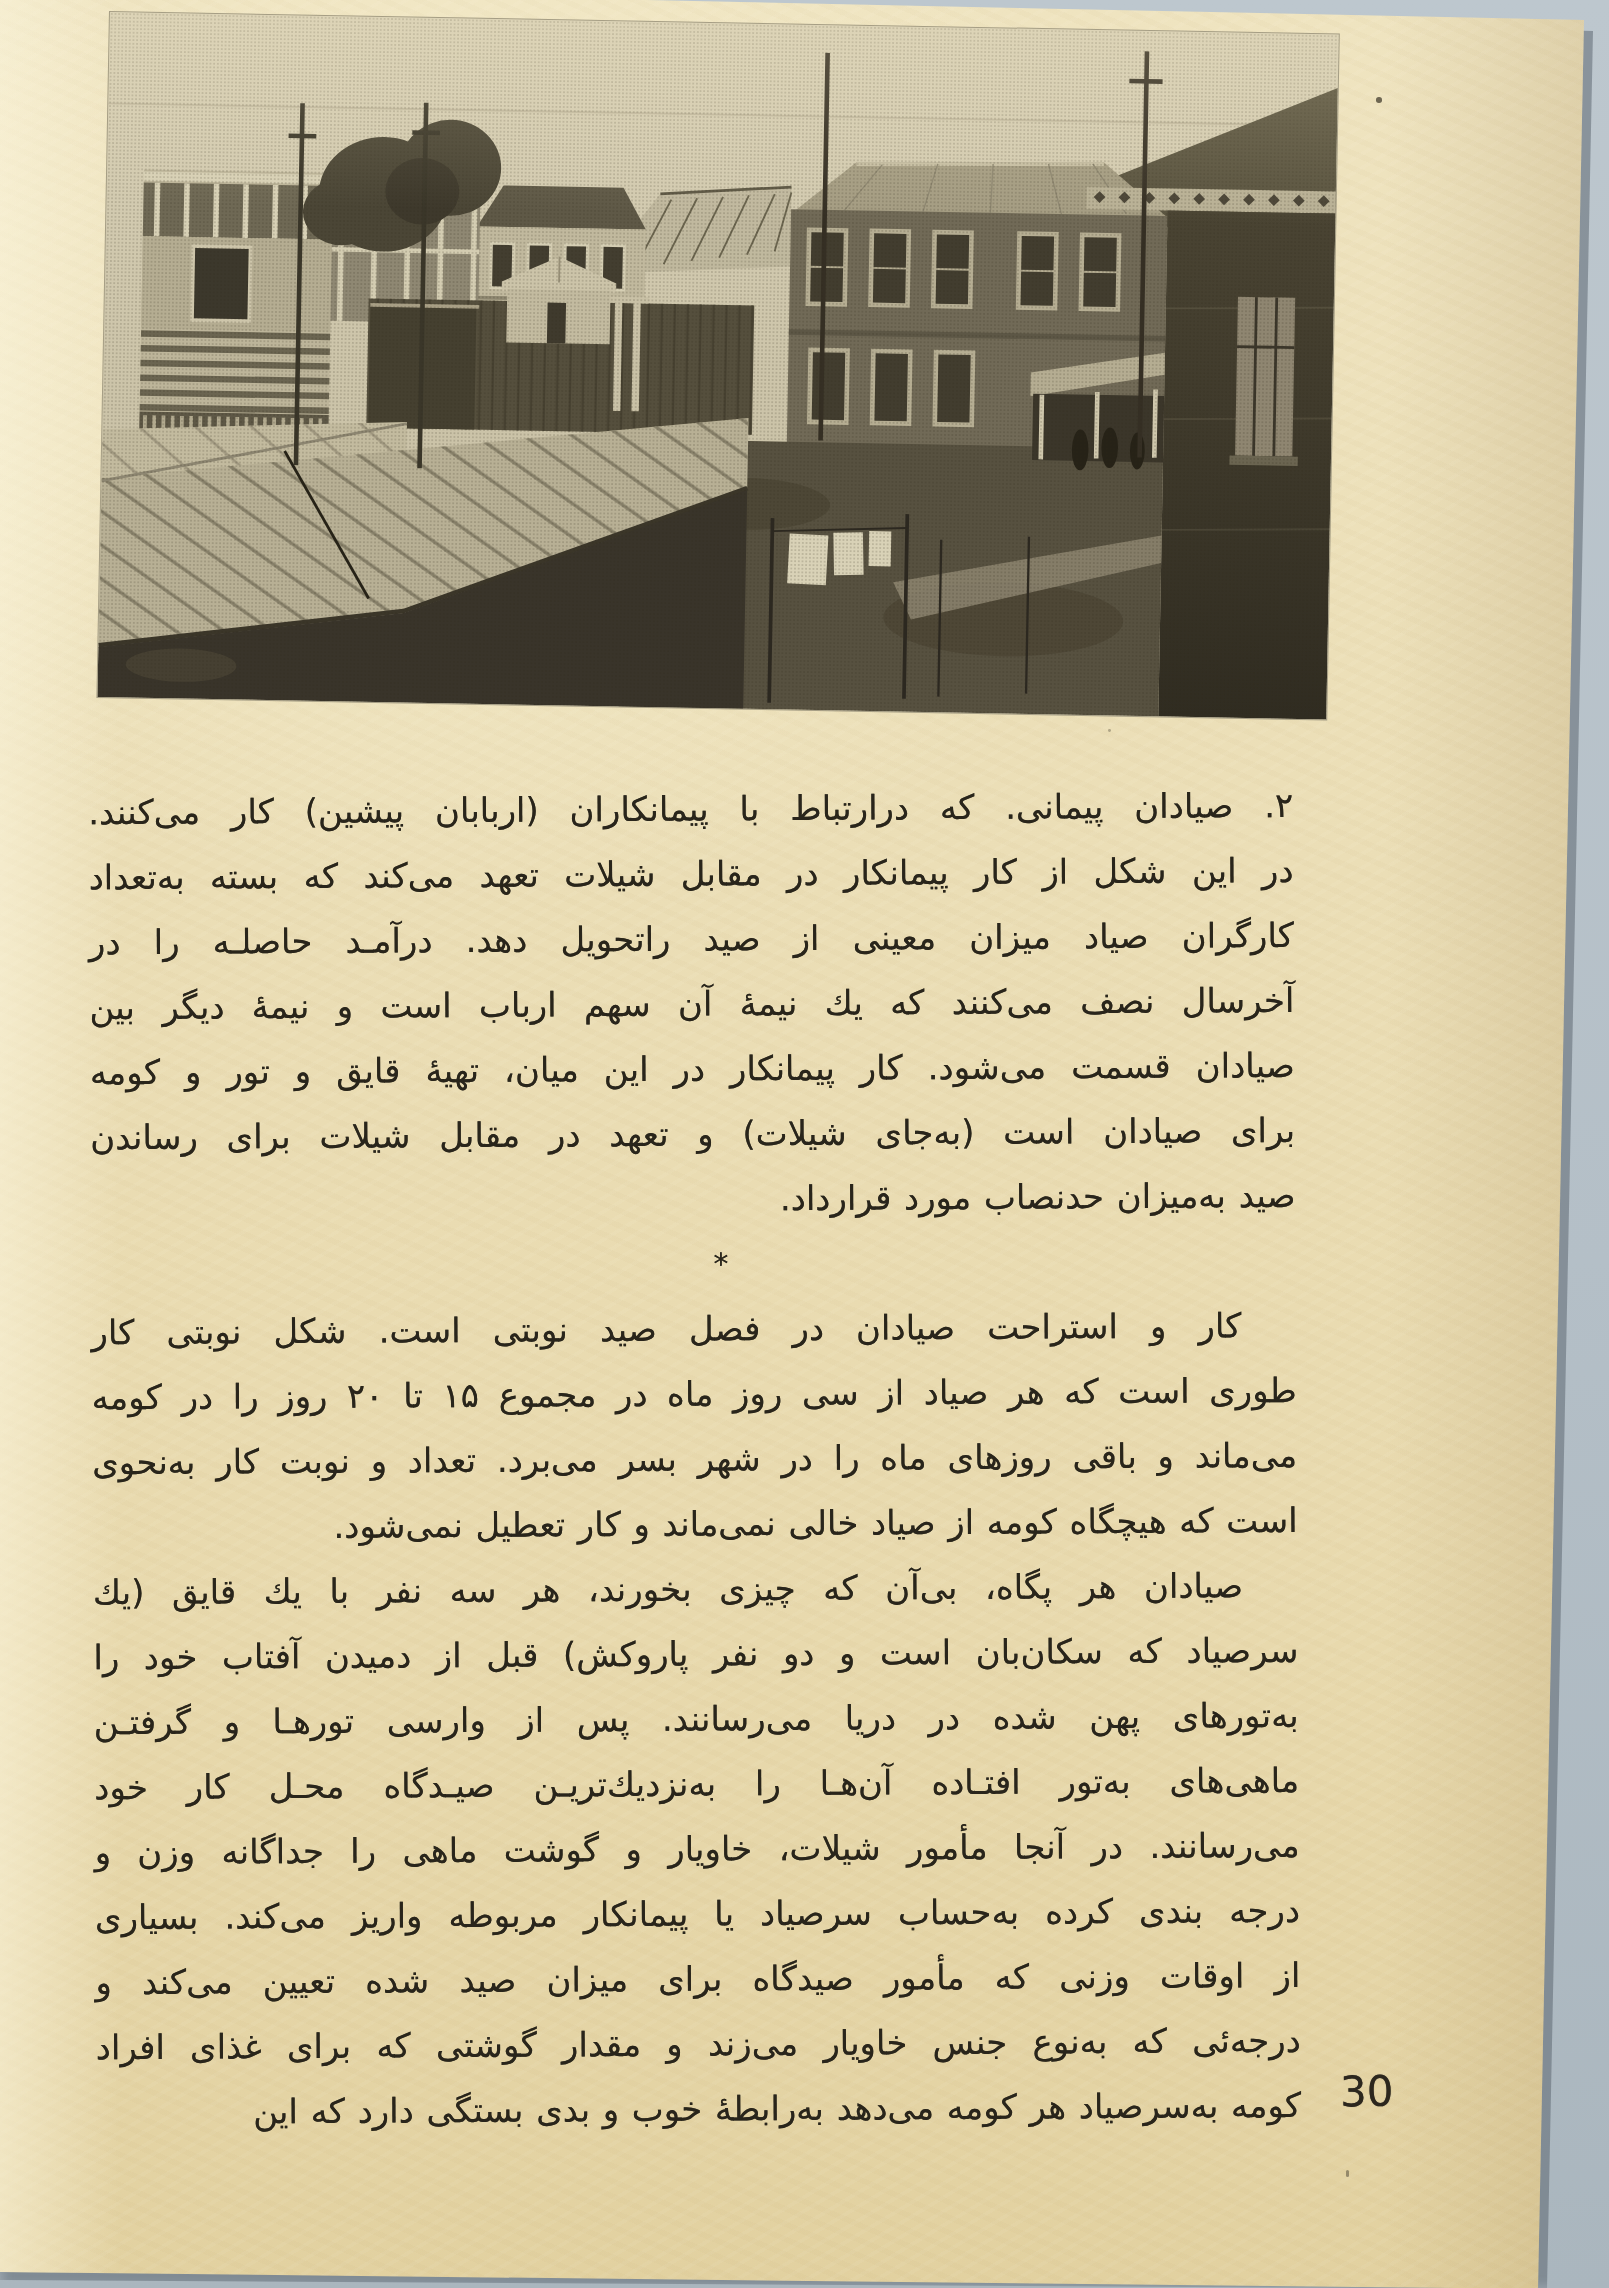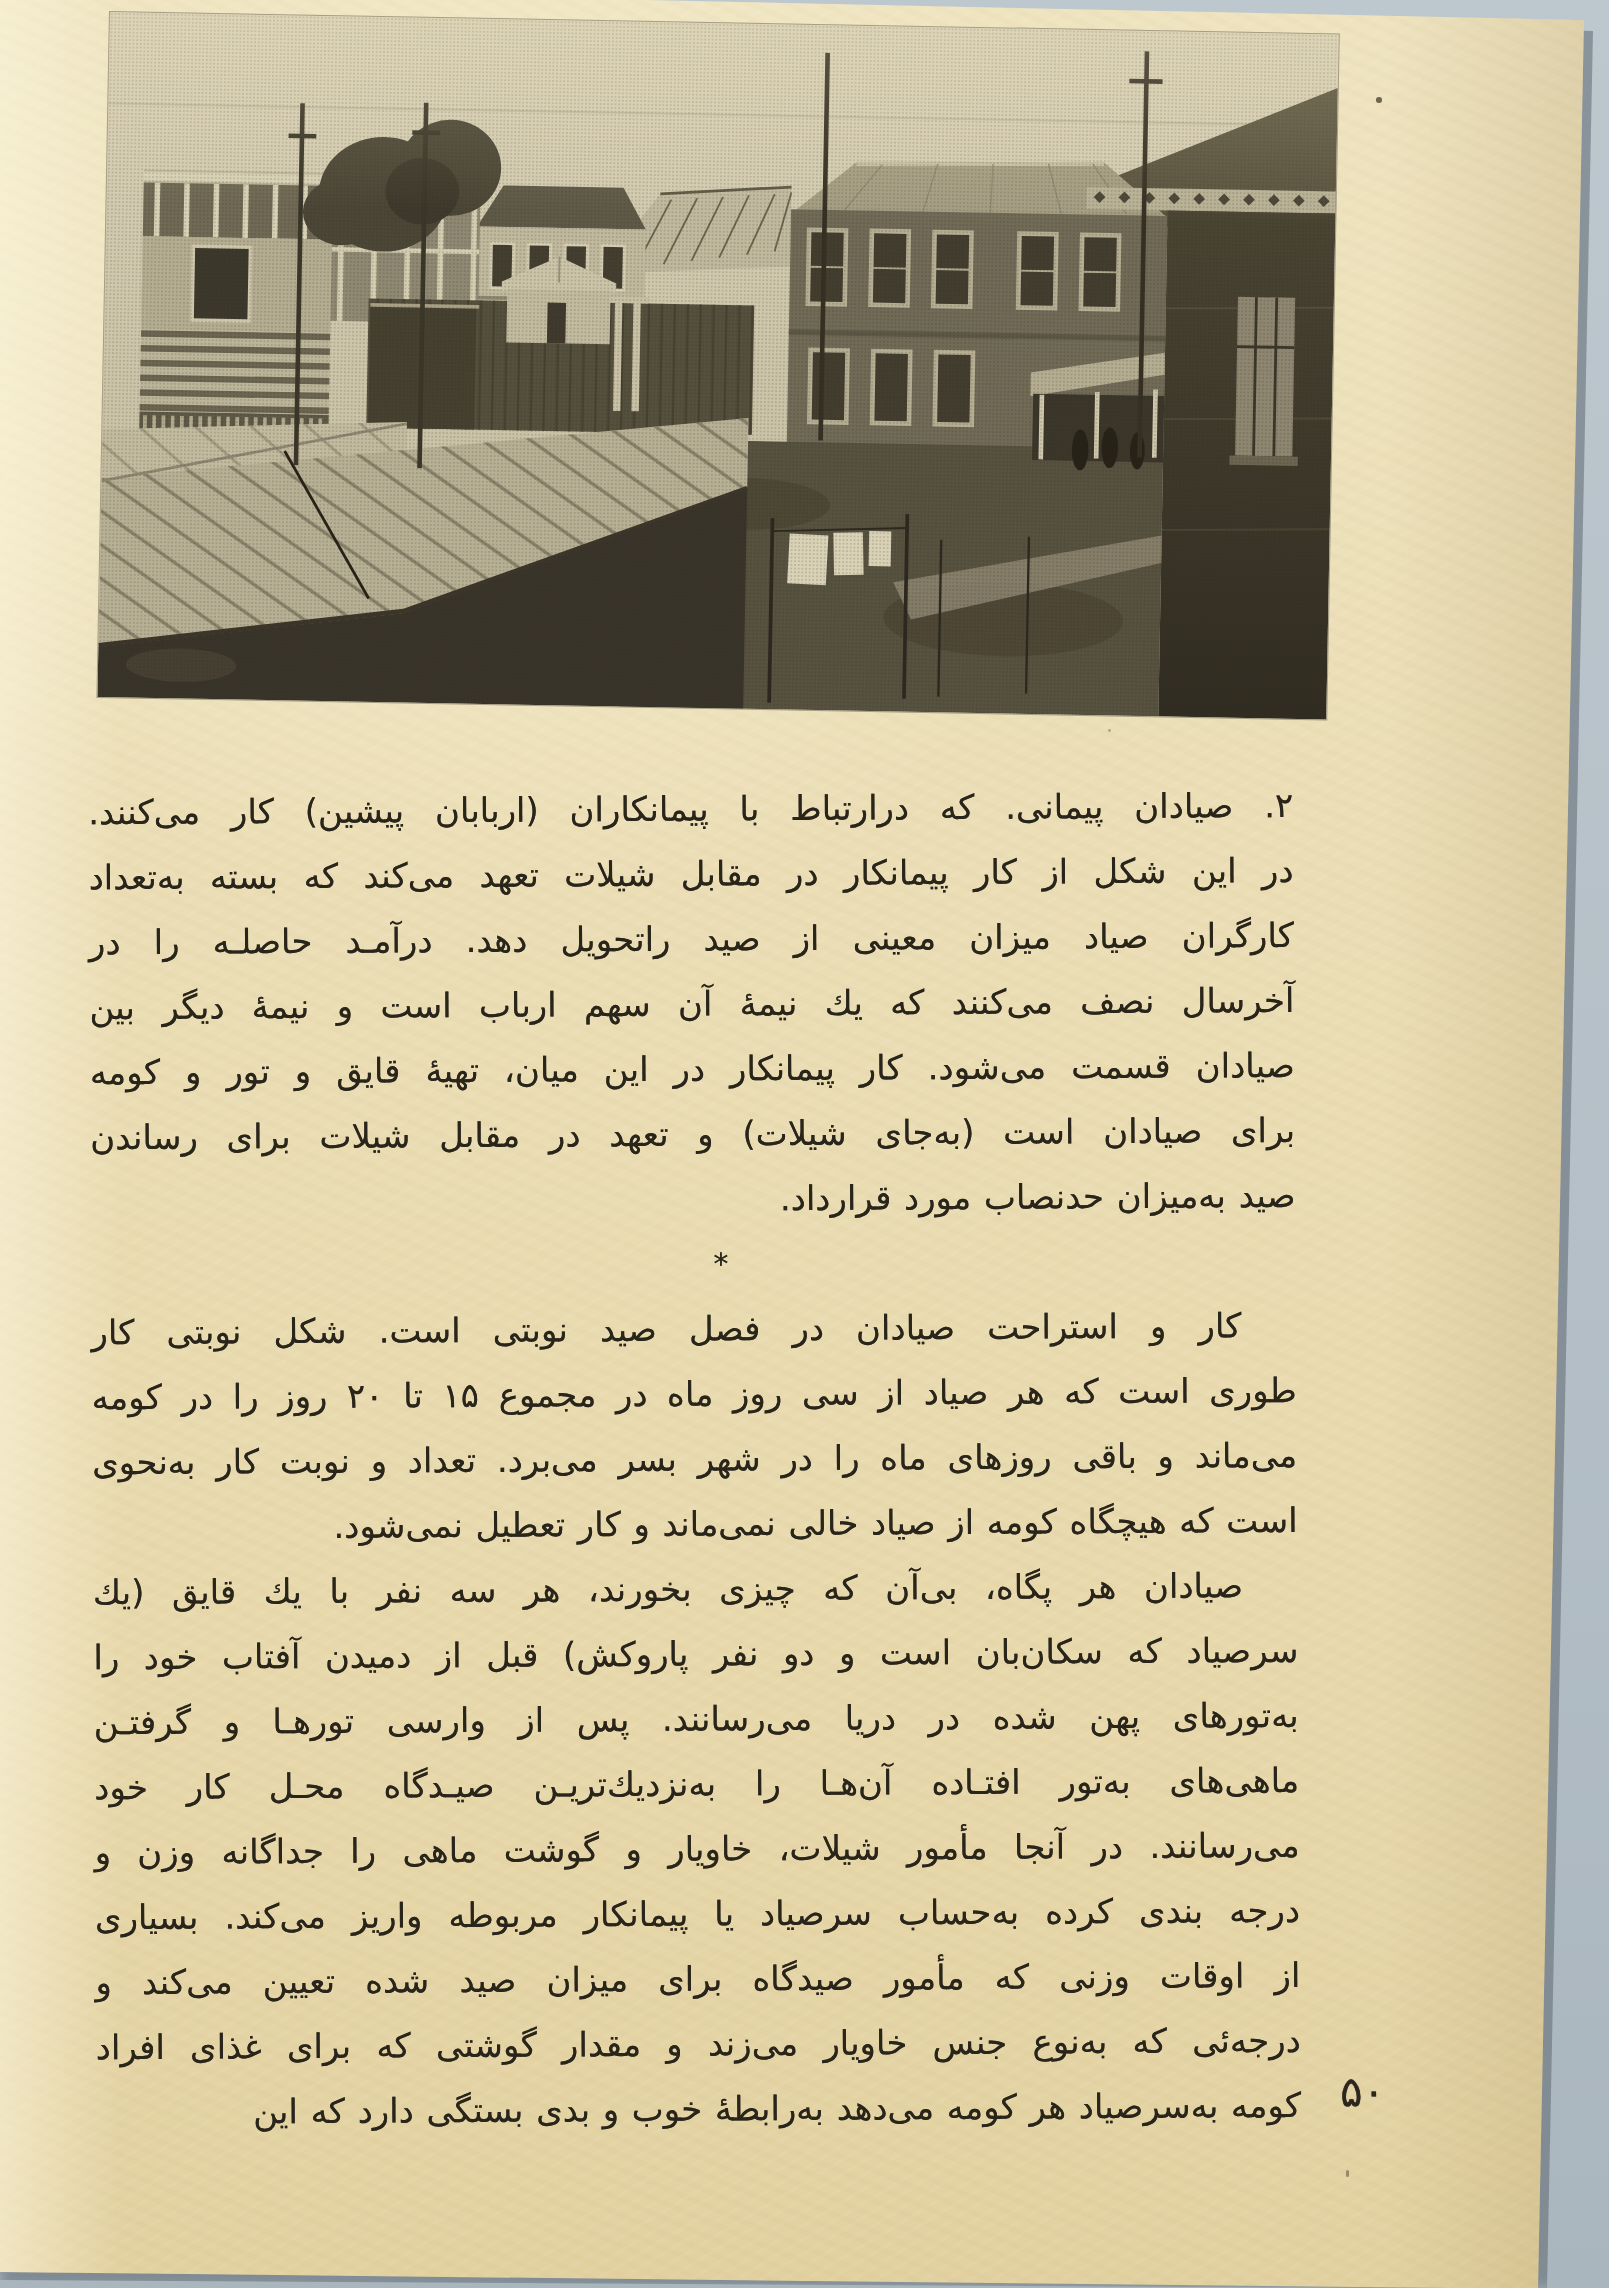--- a/index.html
+++ b/index.html
@@ -317,19 +317,19 @@
       <div class="ln j">سرصیاد که سکان‌بان است و دو نفر پاروکش) قبل از دمیدن آفتاب خود را</div>
       <div class="ln j">به‌تورهای پهن شده در دریا می‌رسانند. پس از وارسی تورهـا و گرفتـن</div>
       <div class="ln j">ماهی‌های به‌تور افتـاده آن‌هـا را به‌نزدیك‌تریـن صیـدگاه محـل کار خود</div>
       <div class="ln j">می‌رسانند. در آنجا مأمور شیلات، خاویار و گوشت ماهی را جداگانه وزن و</div>
       <div class="ln j">درجه بندی کرده به‌حساب سرصیاد یا پیمانکار مربوطه واریز می‌کند. بسیاری</div>
       <div class="ln j">از اوقات وزنی که مأمور صیدگاه برای میزان صید شده تعیین می‌کند و</div>
       <div class="ln j">درجه‌ئی که به‌نوع جنس خاویار می‌زند و مقدار گوشتی که برای غذای افراد</div>
       <div class="ln e">کومه به‌سرصیاد هر کومه می‌دهد به‌رابطهٔ خوب و بدی بستگی دارد که این</div>
     </div>
 
-  <div class="pagenum">۵۰</div>
+  <div class="pagenum">30</div>
 
   <div class="speck s1"></div>
   <div class="speck s2"></div>
   <div class="speck s3"></div>
 </div>
 
 
 </body></html>

